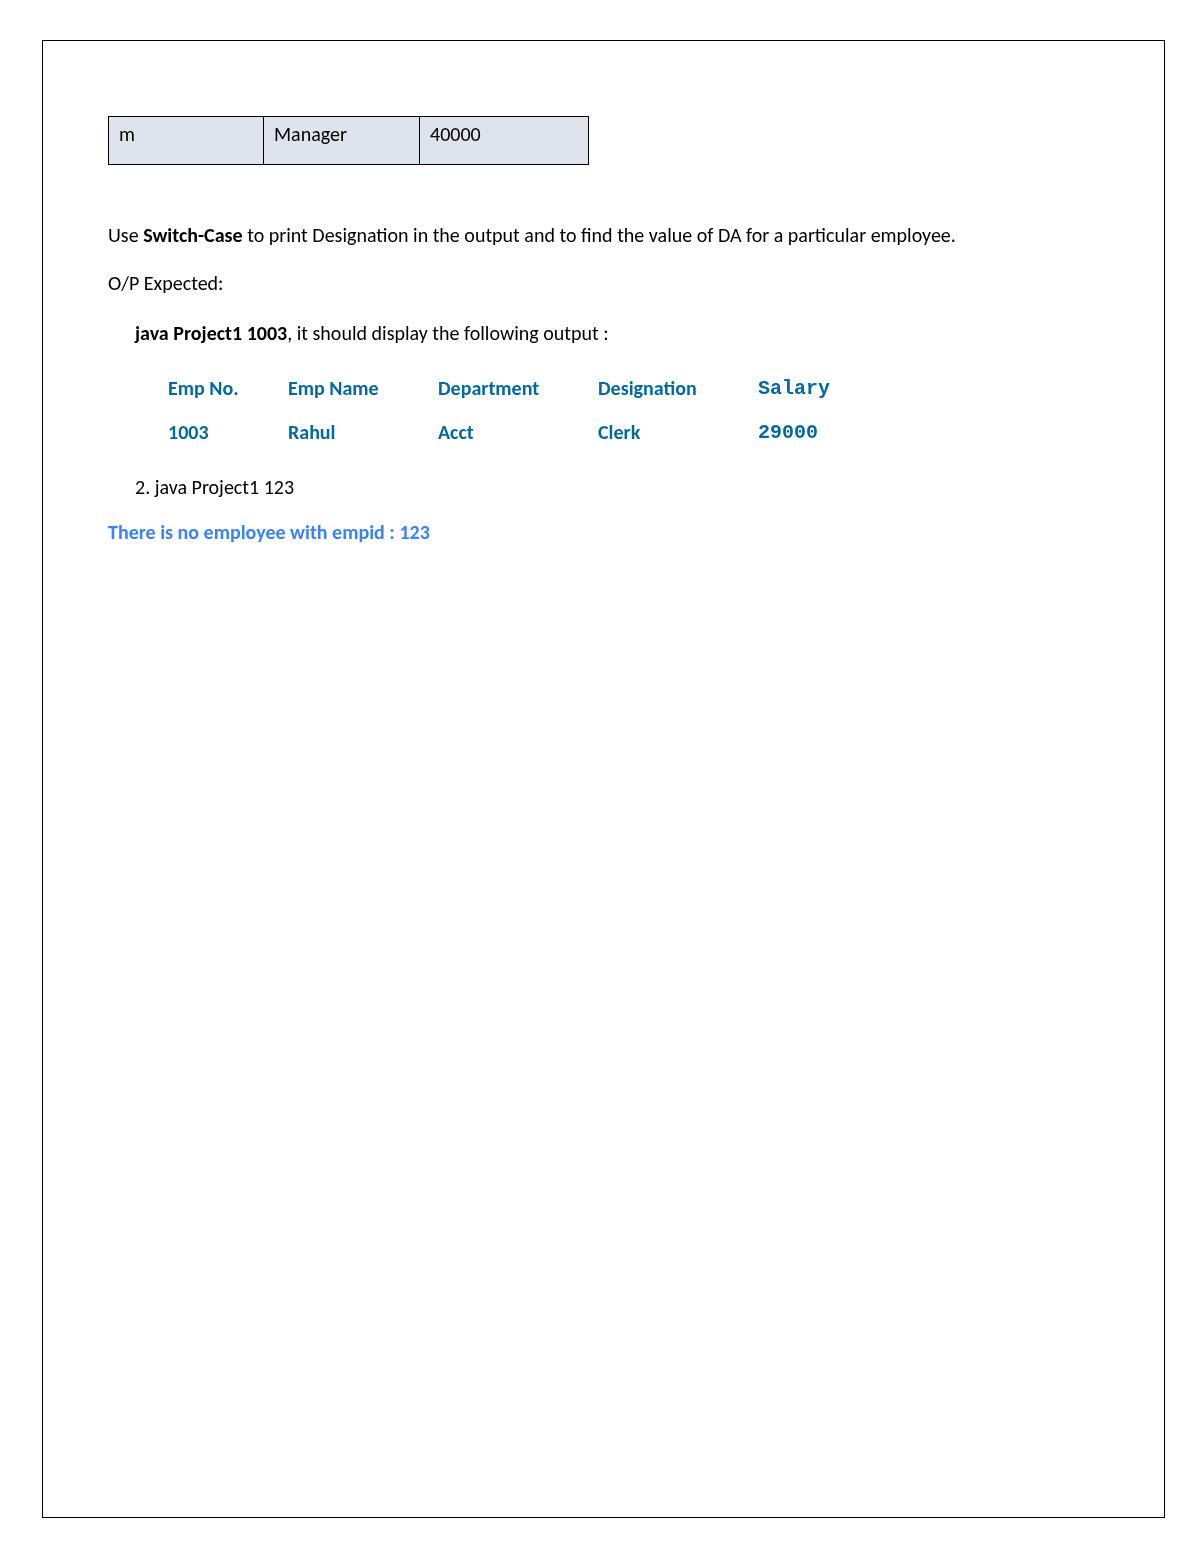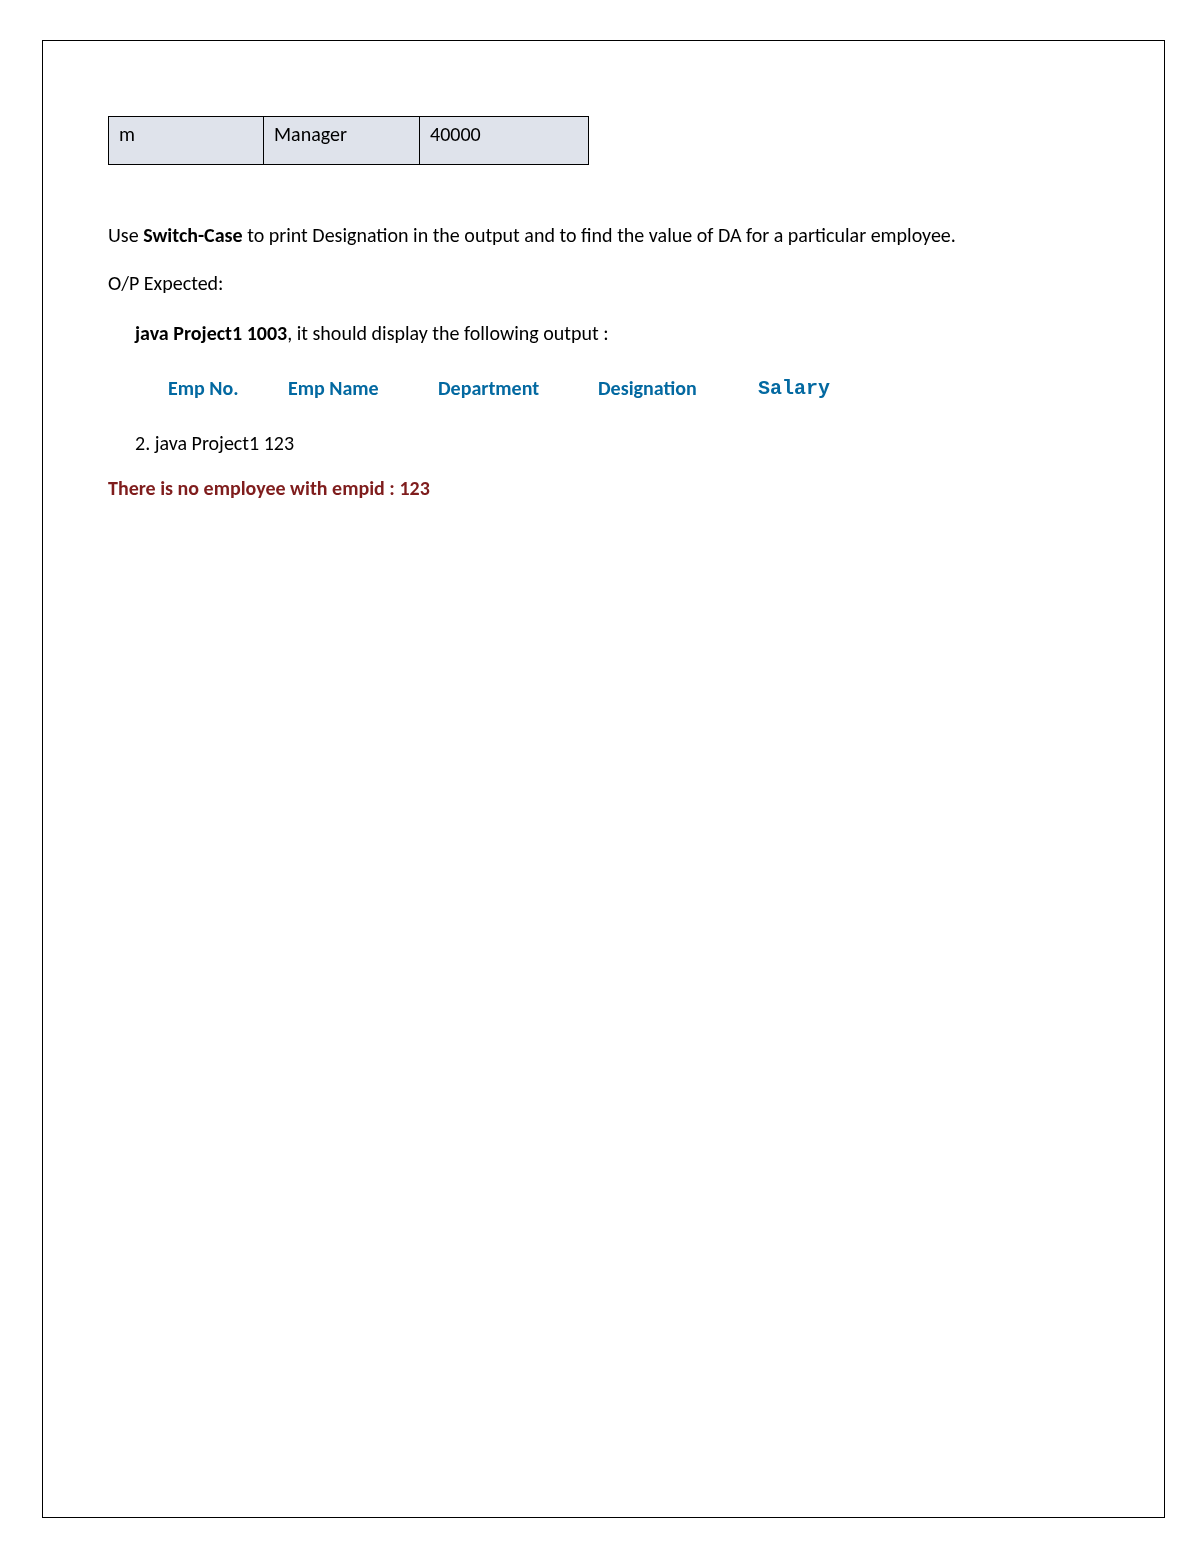--- a/index.html
+++ b/index.html
@@ -66,21 +66,21 @@
     color: #0369a1;
     font-weight: 700;
     white-space: nowrap;
   }
   table.out .w1 { width: 100px; }
   table.out .w2 { width: 130px; }
   table.out .w3 { width: 140px; }
   table.out .w4 { width: 140px; }
   table.out .w5 { width: 90px; font-family: Liberation Mono, monospace; }
   .err {
-    color: #7f1d1d;
+    color: #3b82f6;
     font-weight: 700;
     margin: 6px 0 0 0;
   }
   .sp-top { margin-top: 10px; }
 </style>
 </head>
 <body>
 
 <div class="page">
   <div class="page-inner">
@@ -108,20 +108,27 @@
 
     <table class="out">
       <tbody>
           <tr>
         <td class="w1">Emp No.</td>
         <td class="w2">Emp Name</td>
         <td class="w3">Department</td>
         <td class="w4">Designation</td>
         <td class="w5">Salary</td>
       </tr>
+      <tr>
+        <td class="w1">1003</td>
+        <td class="w2">Rahul</td>
+        <td class="w3">Acct</td>
+        <td class="w4">Clerk</td>
+        <td class="w5">29000</td>
+      </tr>
     </tbody>
       </table>
 
     <p class="ind2 sp-top">2. java Project1 123</p>
 
     <p class="err">There is no employee with empid : 123</p>
 
   </div>
 </div>
 

